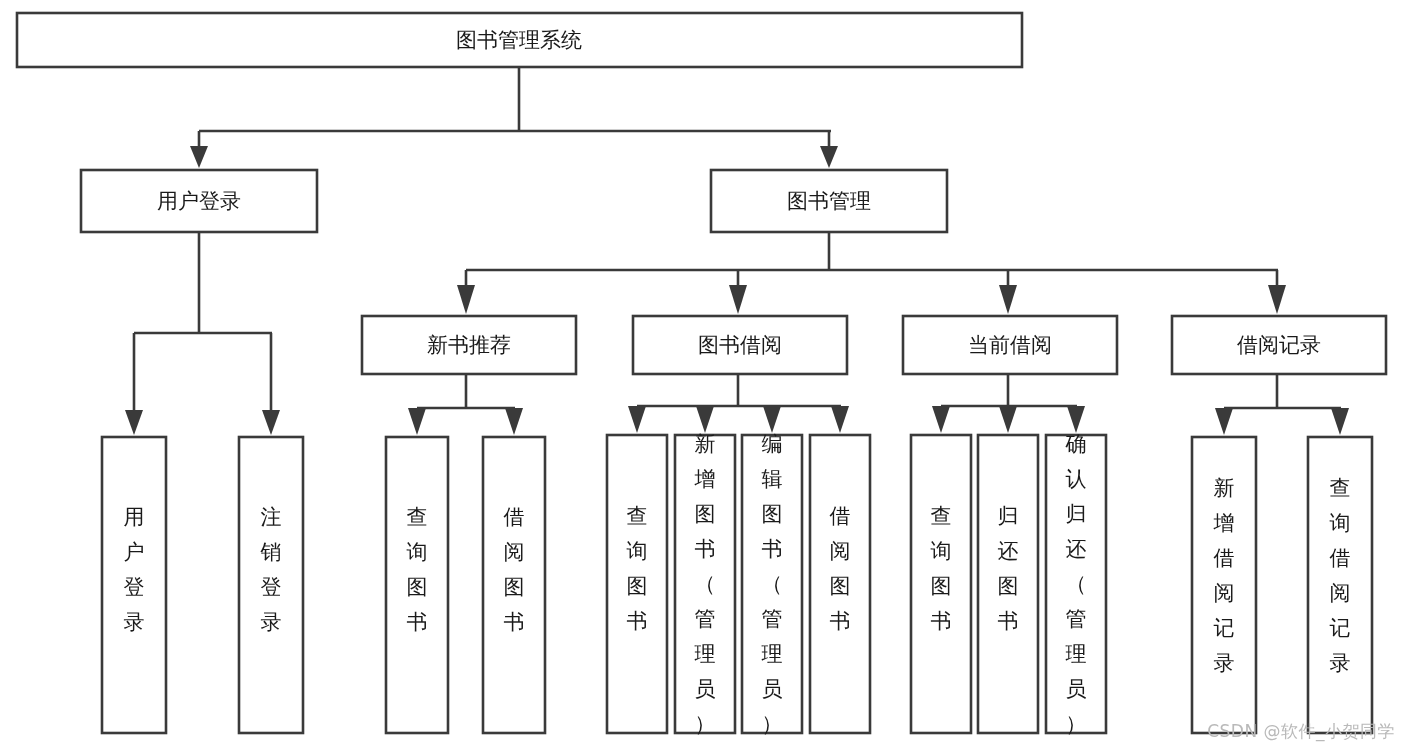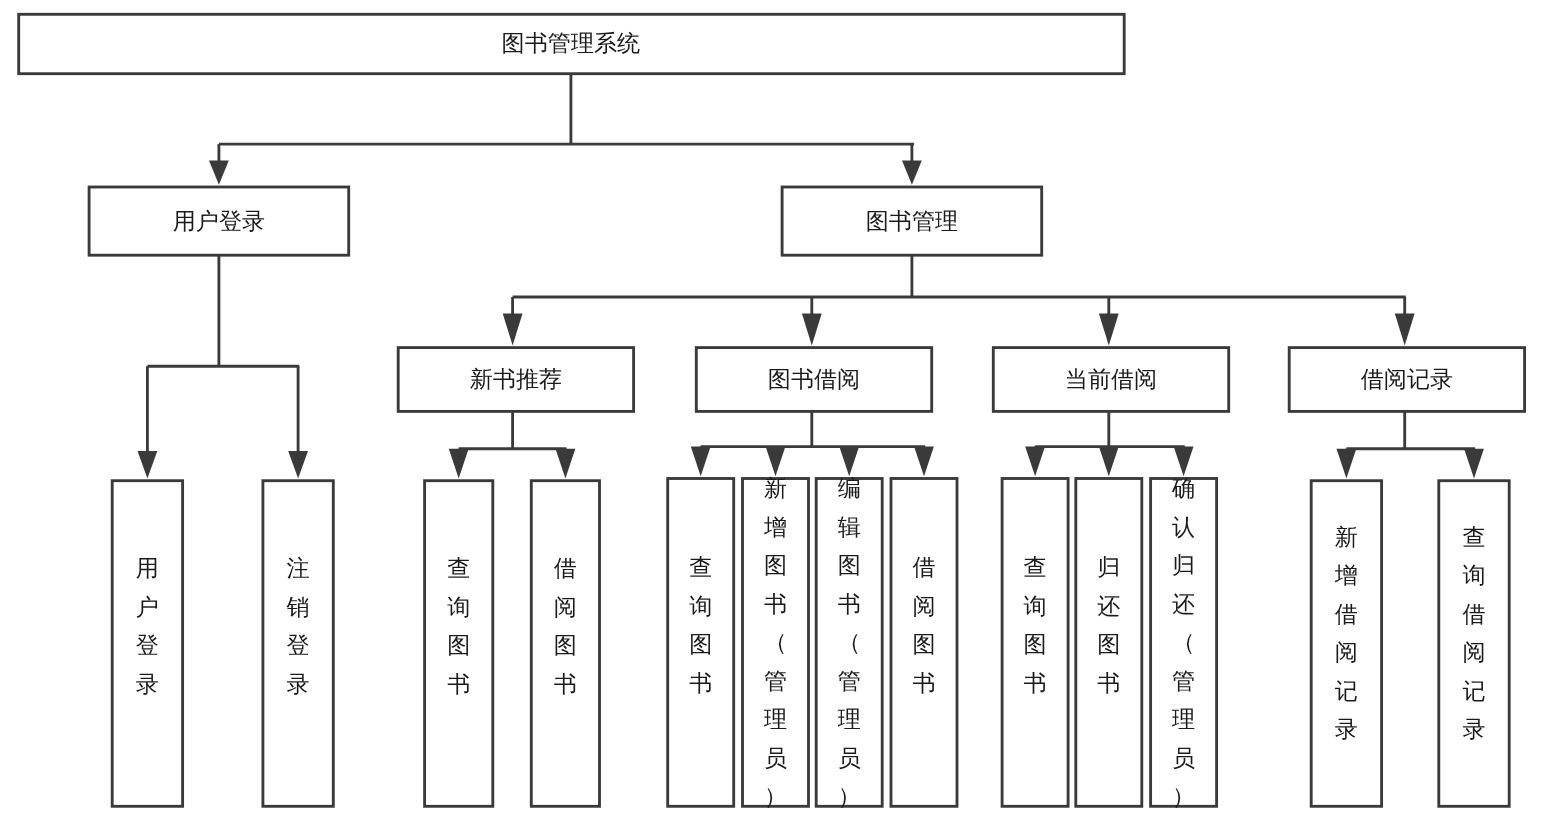--- a/index.html
+++ b/index.html
@@ -232,13 +232,14 @@
       <text class="node-label-v" x="1224" y="495"><tspan x="1224" y="495">新</tspan><tspan x="1224" y="530">增</tspan><tspan x="1224" y="565">借</tspan><tspan x="1224" y="600">阅</tspan><tspan x="1224" y="635">记</tspan><tspan x="1224" y="670">录</tspan></text>
     </g>
 
     <g>
       <rect class="node-box" x="1308" y="437" width="64" height="296"></rect>
       <text class="node-label-v" x="1340" y="495"><tspan x="1340" y="495">查</tspan><tspan x="1340" y="530">询</tspan><tspan x="1340" y="565">借</tspan><tspan x="1340" y="600">阅</tspan><tspan x="1340" y="635">记</tspan><tspan x="1340" y="670">录</tspan></text>
     </g>
 
   </svg>
 
+  <div class="watermark-text">CSDN @软件_小贺同学</div>
 </div>
 
 </body></html>

